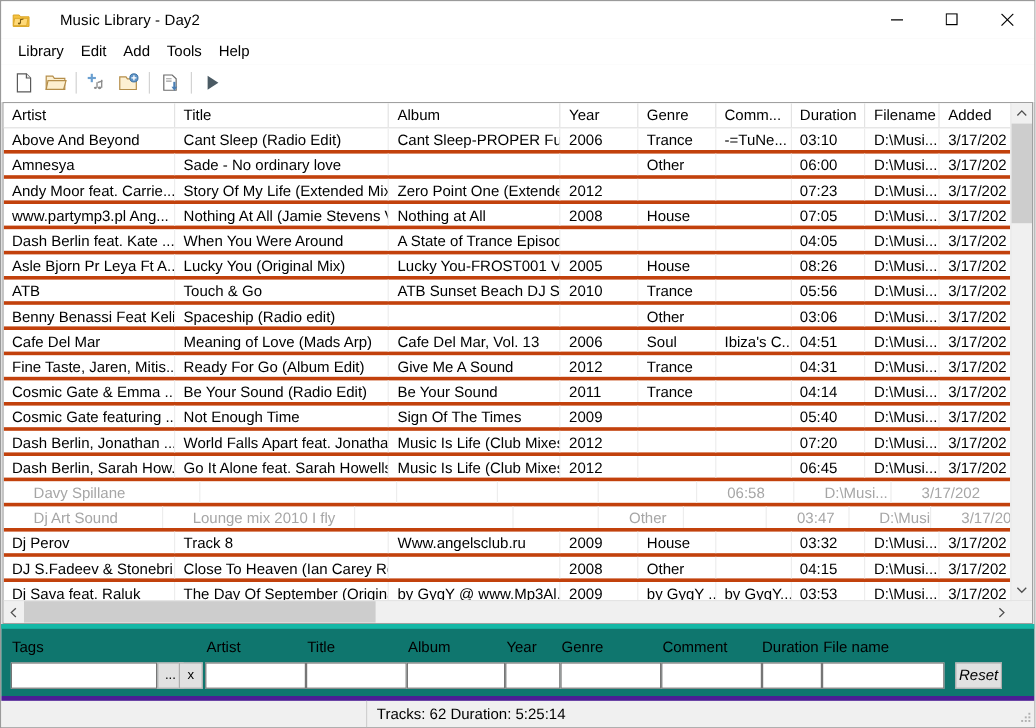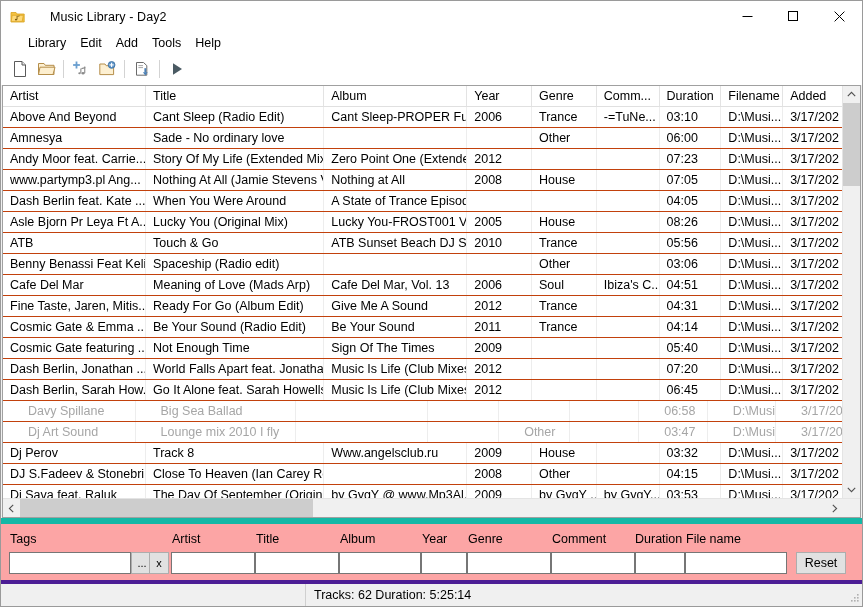--- a/index.html
+++ b/index.html
@@ -66,21 +66,21 @@
   }
   .win-btn svg { display: block; }
 
   
   .menubar {
     height: 22px;
     min-height: 22px;
     background: #ffffff;
     display: flex;
     align-items: center;
-    padding-left: 20px;
+    padding-left: 7px;
   }
   .menu-item {
     padding: 2px 7px;
     font-size: 12.5px;
     color: #000;
     cursor: default;
     line-height: 16px;
   }
 
   
@@ -152,21 +152,21 @@
     line-height: 17px;
   }
   .rows {
     flex: 1;
     overflow: hidden;
   }
   .row {
     display: flex;
     height: 21px;
     box-sizing: border-box;
-    border-bottom: 1px solid #c2410c;
+    border-bottom: 3px solid #c2410c;
   }
   .cell {
     box-sizing: border-box;
     padding: 2px 0 0 7px;
     font-size: 12.5px;
     white-space: nowrap;
     overflow: hidden;
     text-overflow: clip;
     border-right: 1px solid #ededed;
     line-height: 17px;
@@ -252,23 +252,23 @@
   .corner-box {
     width: 17px;
     min-width: 17px;
     background: #f0f0f0;
   }
 
   
   .filterpanel {
     height: 56px;
     min-height: 56px;
-    background: #fca5a5;
-    position: relative;
-    border-top: 6px solid #14b8a6;
+    background: #0f766e;
+    position: relative;
+    border-top: 4px solid #14b8a6;
   }
   .flabel {
     position: absolute;
     font-size: 12.5px;
     color: #000;
     top: 8px;
     white-space: nowrap;
     cursor: default;
   }
   .finput {
@@ -599,21 +599,20 @@
               <div class="cell c-album">Music Is Life (Club Mixes)</div>
               <div class="cell c-year">2012</div>
               <div class="cell c-genre"></div>
               <div class="cell c-comment"></div>
               <div class="cell c-duration">06:45</div>
               <div class="cell c-filename">D:\Musi...</div>
               <div class="cell c-added">3/17/202</div>
             </div>
             <div class="row dim">
               <div class="cell c-artist">Davy Spillane</div>
-              <div class="cell c-title">Big Sea Ballad</div>
               <div class="cell c-album"></div>
               <div class="cell c-year"></div>
               <div class="cell c-genre"></div>
               <div class="cell c-comment"></div>
               <div class="cell c-duration">06:58</div>
               <div class="cell c-filename">D:\Musi...</div>
               <div class="cell c-added">3/17/202</div>
             </div>
             <div class="row dim">
               <div class="cell c-artist">Dj Art Sound</div>
@@ -712,21 +711,21 @@
 
     <input class="finput" style="left: 170px; width: 84px;" type="text" value="">
     <input class="finput" style="left: 254px; width: 84px;" type="text" value="">
     <input class="finput" style="left: 338px; width: 82px;" type="text" value="">
     <input class="finput" style="left: 420px; width: 46px;" type="text" value="">
     <input class="finput" style="left: 466px; width: 84px;" type="text" value="">
     <input class="finput" style="left: 550px; width: 84px;" type="text" value="">
     <input class="finput" style="left: 634px; width: 50px;" type="text" value="">
     <input class="finput" style="left: 684px; width: 102px;" type="text" value="">
 
-    <button class="fbtn reset" style="left:795px; width:50px;">Reset</button>
+    <button class="fbtn reset" style="left:795px; width:39px;font-style:italic;">Reset</button>
   </div>
 
   <div class="statusbar">
     <div class="sb-seg first"></div>
     <div class="sb-seg">Tracks: 62 Duration: 5:25:14</div>
     <div class="sb-grip">
       <svg width="12" height="12" viewBox="0 0 12 12">
         <g fill="#b0b0b0">
           <rect x="9" y="2" width="1.6" height="1.6"></rect>
           <rect x="6" y="5" width="1.6" height="1.6"></rect>

